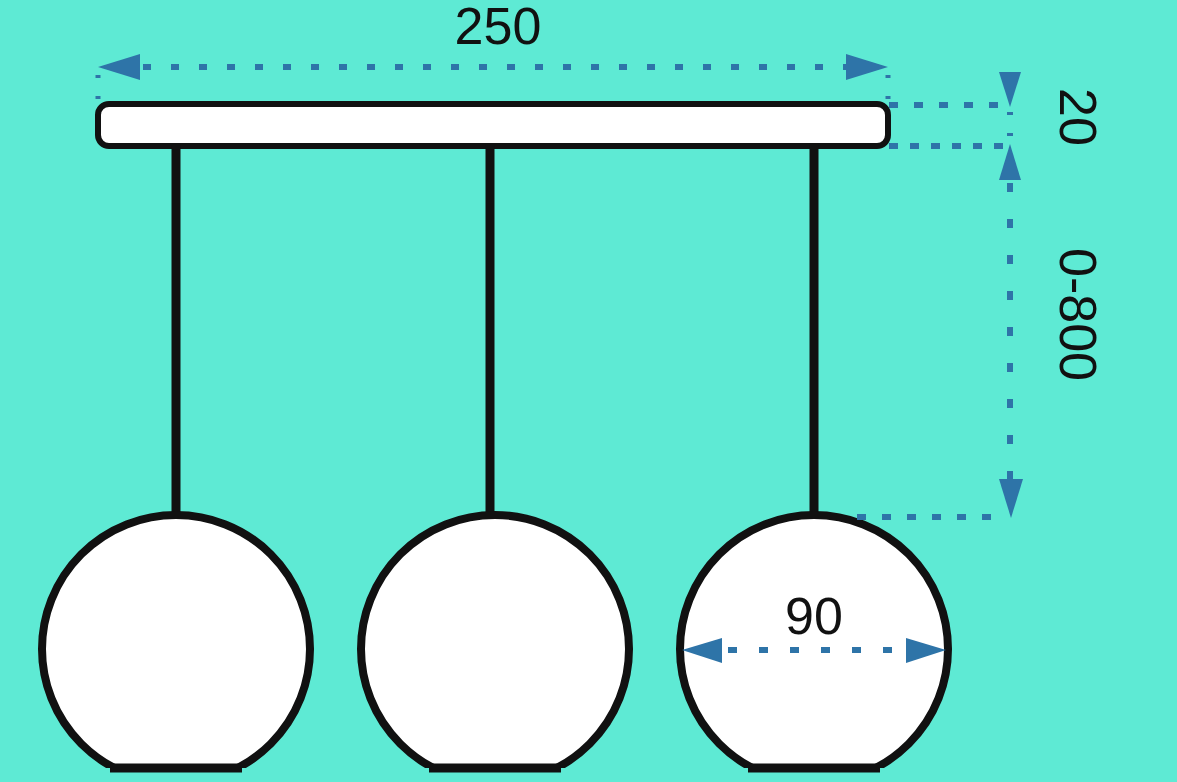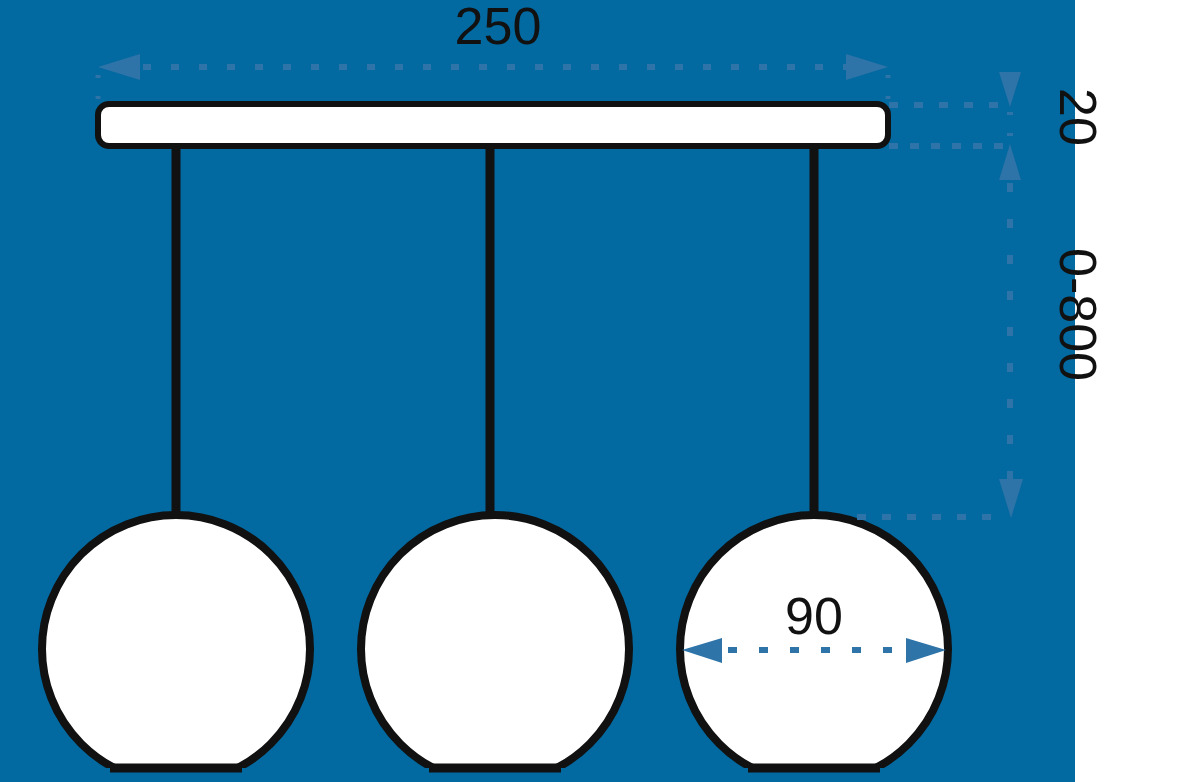--- a/index.html
+++ b/index.html
@@ -1,21 +1,21 @@
 <!DOCTYPE html>
 <html><head>
 <meta charset="utf-8">
 <title>Pendant Lamp Technical Drawing</title>
 <style>
   html,body{margin:0;padding:0;background:#ffffff;}
   body{
     font-family:"Liberation Sans", sans-serif;
     width:1177px;height:782px;overflow:hidden;
   }
-  #drawing-root{position:relative;width:1075px;height:782px;background:#0369a1;}
+  #drawing-root{position:relative;width:1177px;height:782px;background:#5eead4;}
   svg#tech-drawing{display:block;width:1177px;height:782px;}
   .dim-text{
     font-family:"Liberation Sans", sans-serif;
     font-size:52px;
     fill:#111111;
     font-weight:400;
   }
 </style>
 </head>
 <body>

